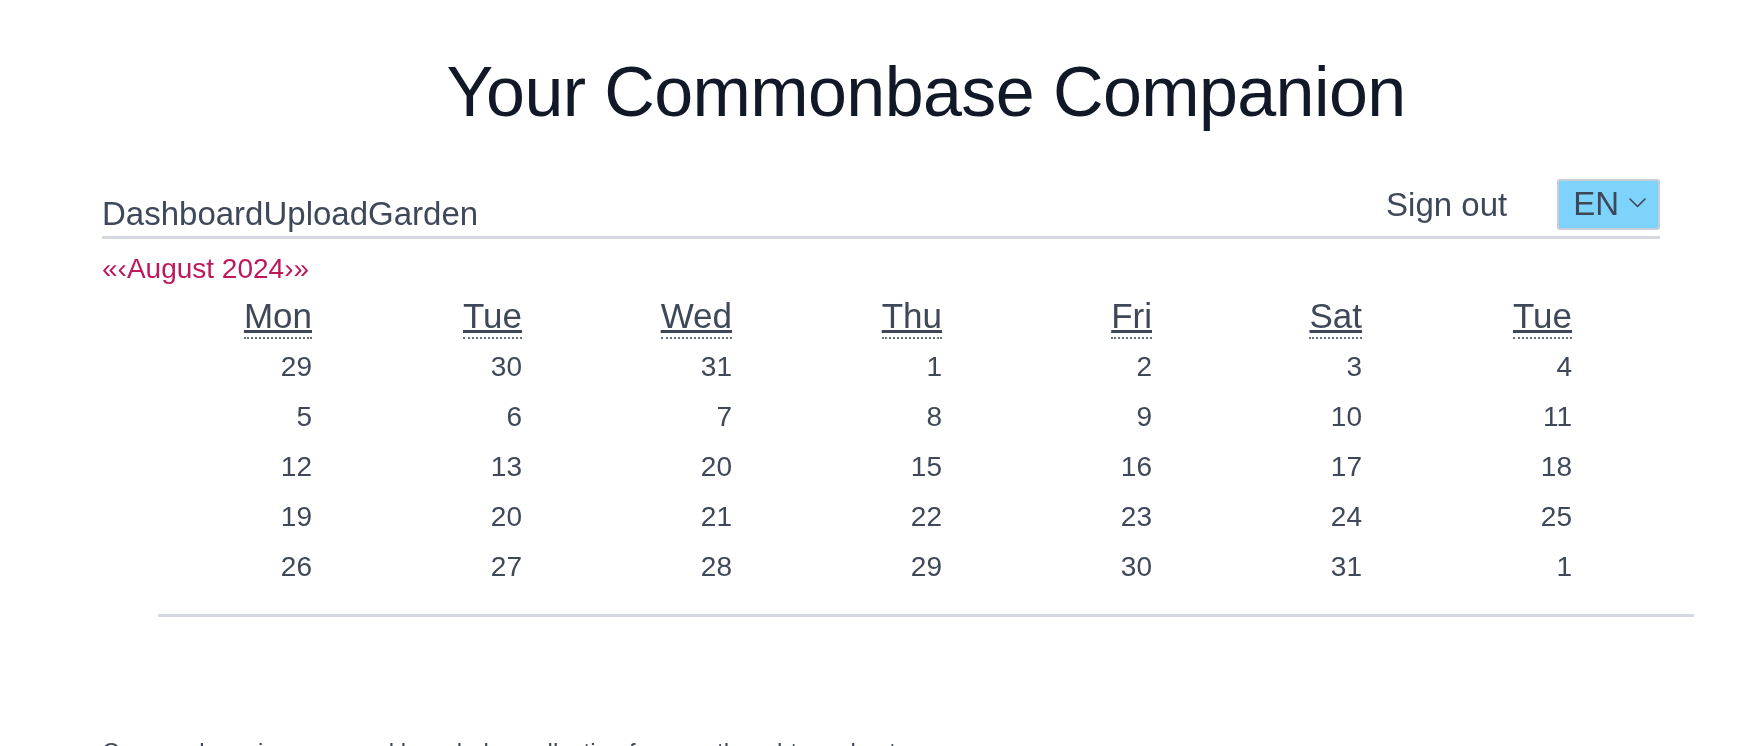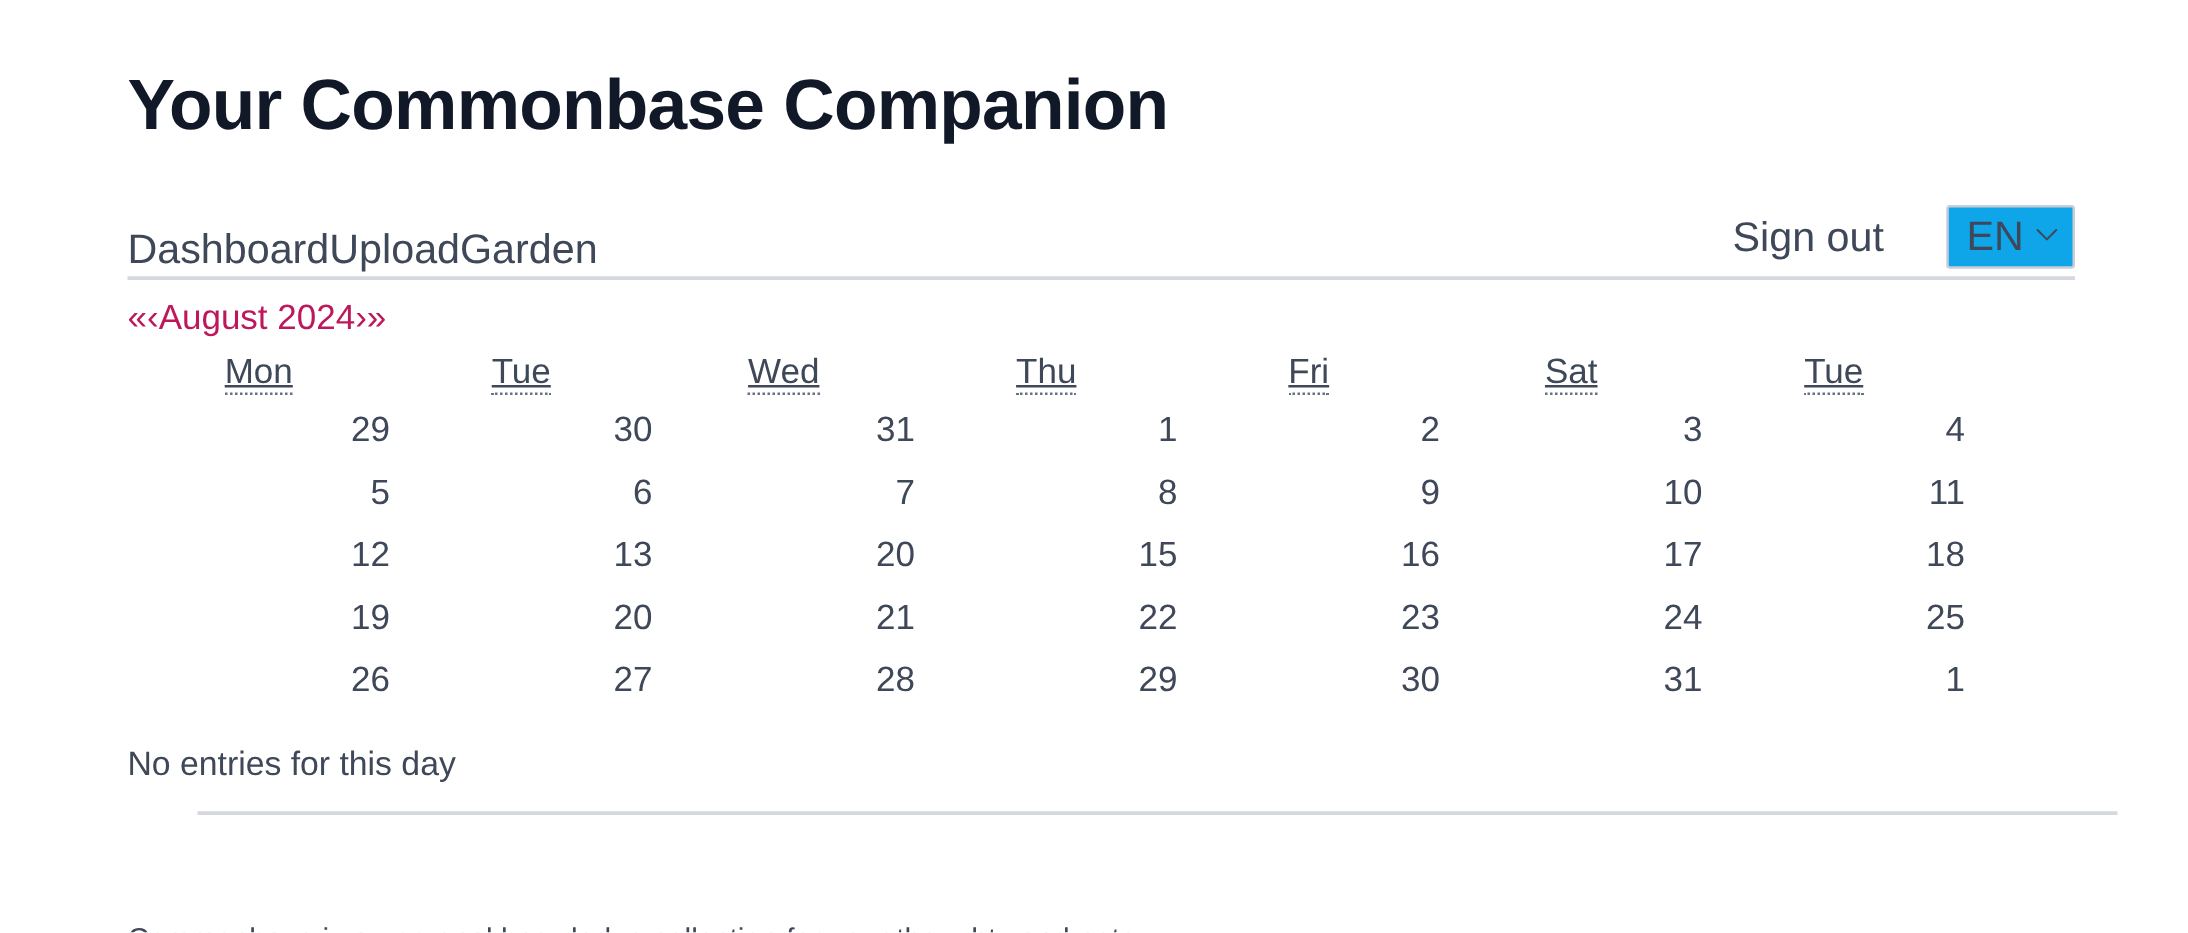--- a/index.html
+++ b/index.html
@@ -22,26 +22,27 @@
     position: relative;
     width: 1750px;
     height: 746px;
     padding: 0 0 0 102px;
   }
 
   
   .page-title {
     margin: 0;
     padding-top: 52px;
-    font-size: 57px;
+    font-size: 70px;
     line-height: 1.15;
-    font-weight: 700;
+    font-weight: 400;
     letter-spacing: -0.6px;
     color: #111827;
     white-space: nowrap;
+    text-align: center;
   }
 
   
   .navbar {
     margin-top: 46px;
     width: 1558px;
     display: flex;
     align-items: flex-end;
     justify-content: space-between;
     border-bottom: 3px solid #d5d8e0;
@@ -71,21 +72,21 @@
     text-decoration: none;
     white-space: nowrap;
     cursor: pointer;
   }
   .lang-select {
     display: inline-flex;
     align-items: center;
     gap: 10px;
     border: 2px solid #c9cdd8;
     border-radius: 3px;
-    background: #0ea5e9;
+    background: #7dd3fc;
     padding: 6px 12px 8px 14px;
     cursor: pointer;
   }
   .lang-select .lang-value {
     font-size: 33px;
     line-height: 1;
     color: #3f4859;
   }
   .chev {
     width: 17px;
@@ -106,24 +107,24 @@
   .month-nav .month-label { cursor: default; }
 
   
   .calendar {
     margin-top: 10px;
     width: 1470px;
     border-collapse: collapse;
     table-layout: fixed;
   }
   .calendar th {
-    font-size: 28px;
+    font-size: 35px;
     font-weight: 400;
     color: #3f4859;
-    text-align: center;
+    text-align: right;
     padding: 0 0 6px 0;
   }
   .calendar th abbr {
     text-decoration: underline;
     text-decoration-style: solid;
     border-bottom: 2px dotted #6a7183;
     padding-bottom: 2px;
     cursor: help;
   }
   .calendar td {
@@ -254,21 +255,20 @@
         <td>27</td>
         <td>28</td>
         <td>29</td>
         <td>30</td>
         <td>31</td>
         <td>1</td>
       </tr>
     </tbody>
   </table>
 
-  <div class="entries-text">No entries for this day</div>
 
   <hr class="entries-rule">
 
   <div class="footer-clip">
     <span class="footer-text">Commonbase is a personal knowledge collection for your thoughts and notes</span>
   </div>
 
 </div>
 
 </body></html>

